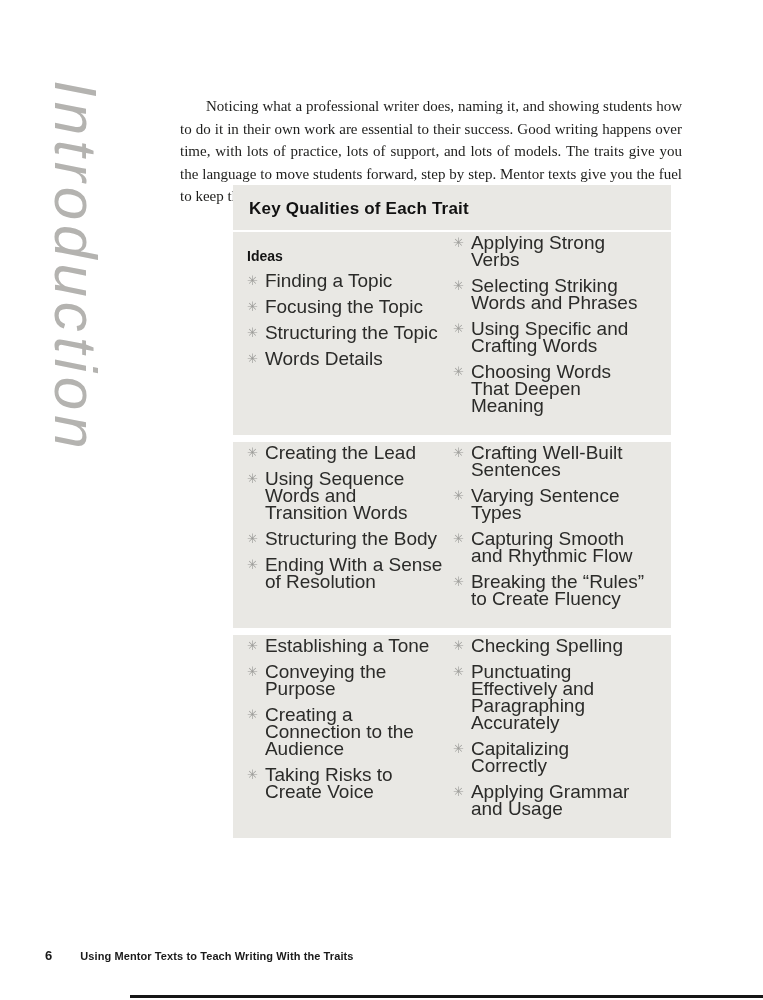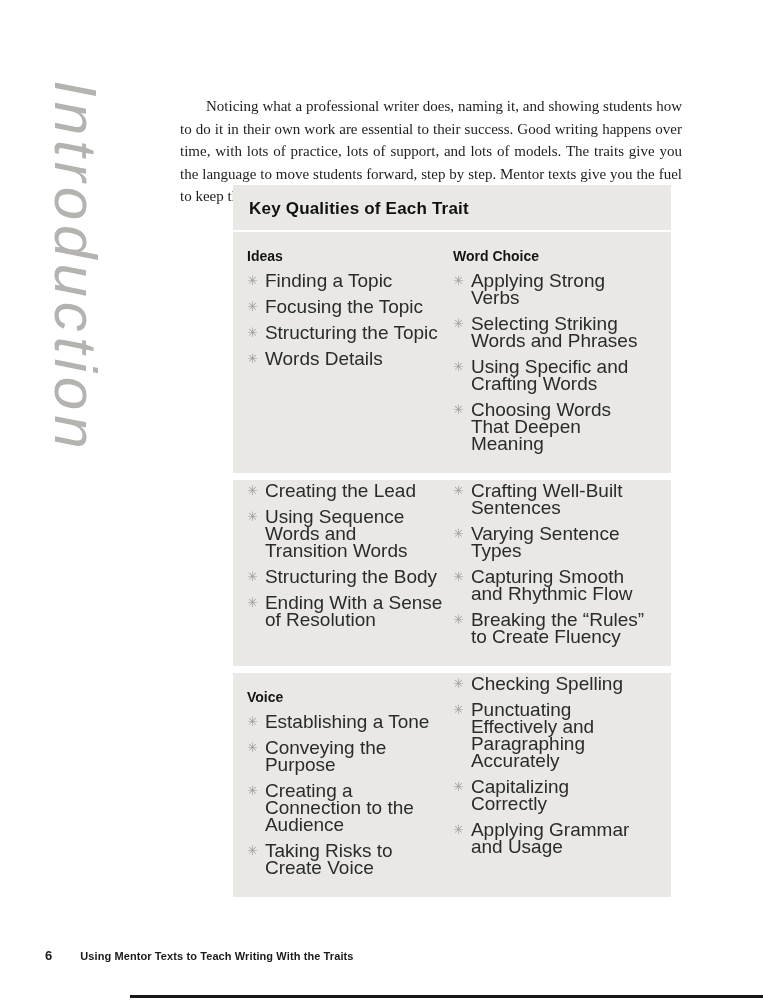--- a/index.html
+++ b/index.html
@@ -81,21 +81,20 @@
                 <span class="bullet">✳</span>
                 <span class="item-text">Structuring the Topic</span>
               </li>
             <li class="item">
                 <span class="bullet">✳</span>
                 <span class="item-text">Words Details</span>
               </li>
           </ul>
         </section>
         <section class="col trait">
-          <h3>Word Choice</h3>
           <ul class="trait-list">
             <li class="item">
                 <span class="bullet">✳</span>
                 <span class="item-text">Applying Strong Verbs</span>
               </li>
             <li class="item">
                 <span class="bullet">✳</span>
                 <span class="item-text">Selecting Striking Words and Phrases</span>
               </li>
             <li class="item">
@@ -152,21 +151,20 @@
                 <span class="item-text">Breaking the “Rules” to Create Fluency</span>
               </li>
           </ul>
         </section>
       </div>
     </div>
 
     <div class="block">
       <div class="cols">
         <section class="col trait">
-          <h3>Voice</h3>
           <ul class="trait-list">
             <li class="item">
                 <span class="bullet">✳</span>
                 <span class="item-text">Establishing a Tone</span>
               </li>
             <li class="item">
                 <span class="bullet">✳</span>
                 <span class="item-text">Conveying the Purpose</span>
               </li>
             <li class="item">

